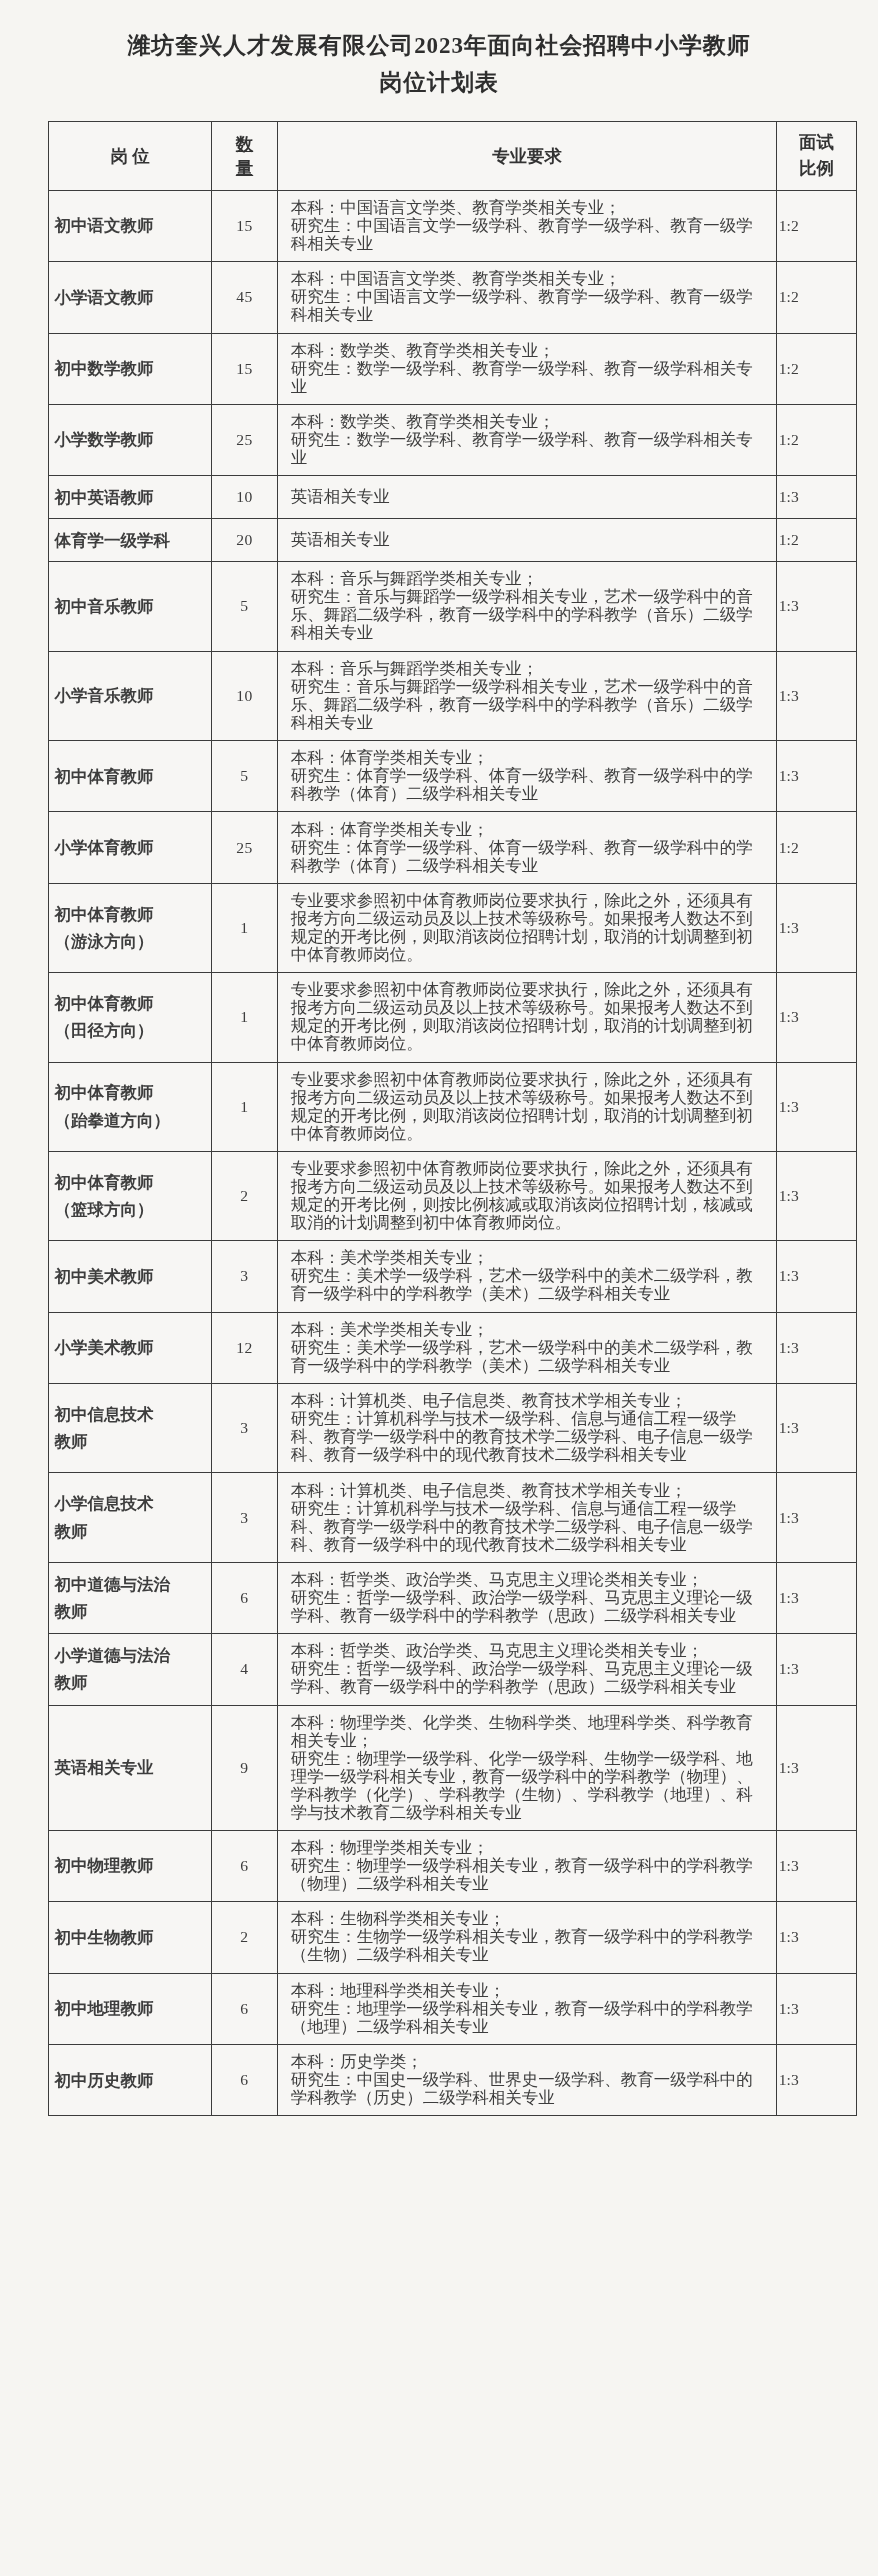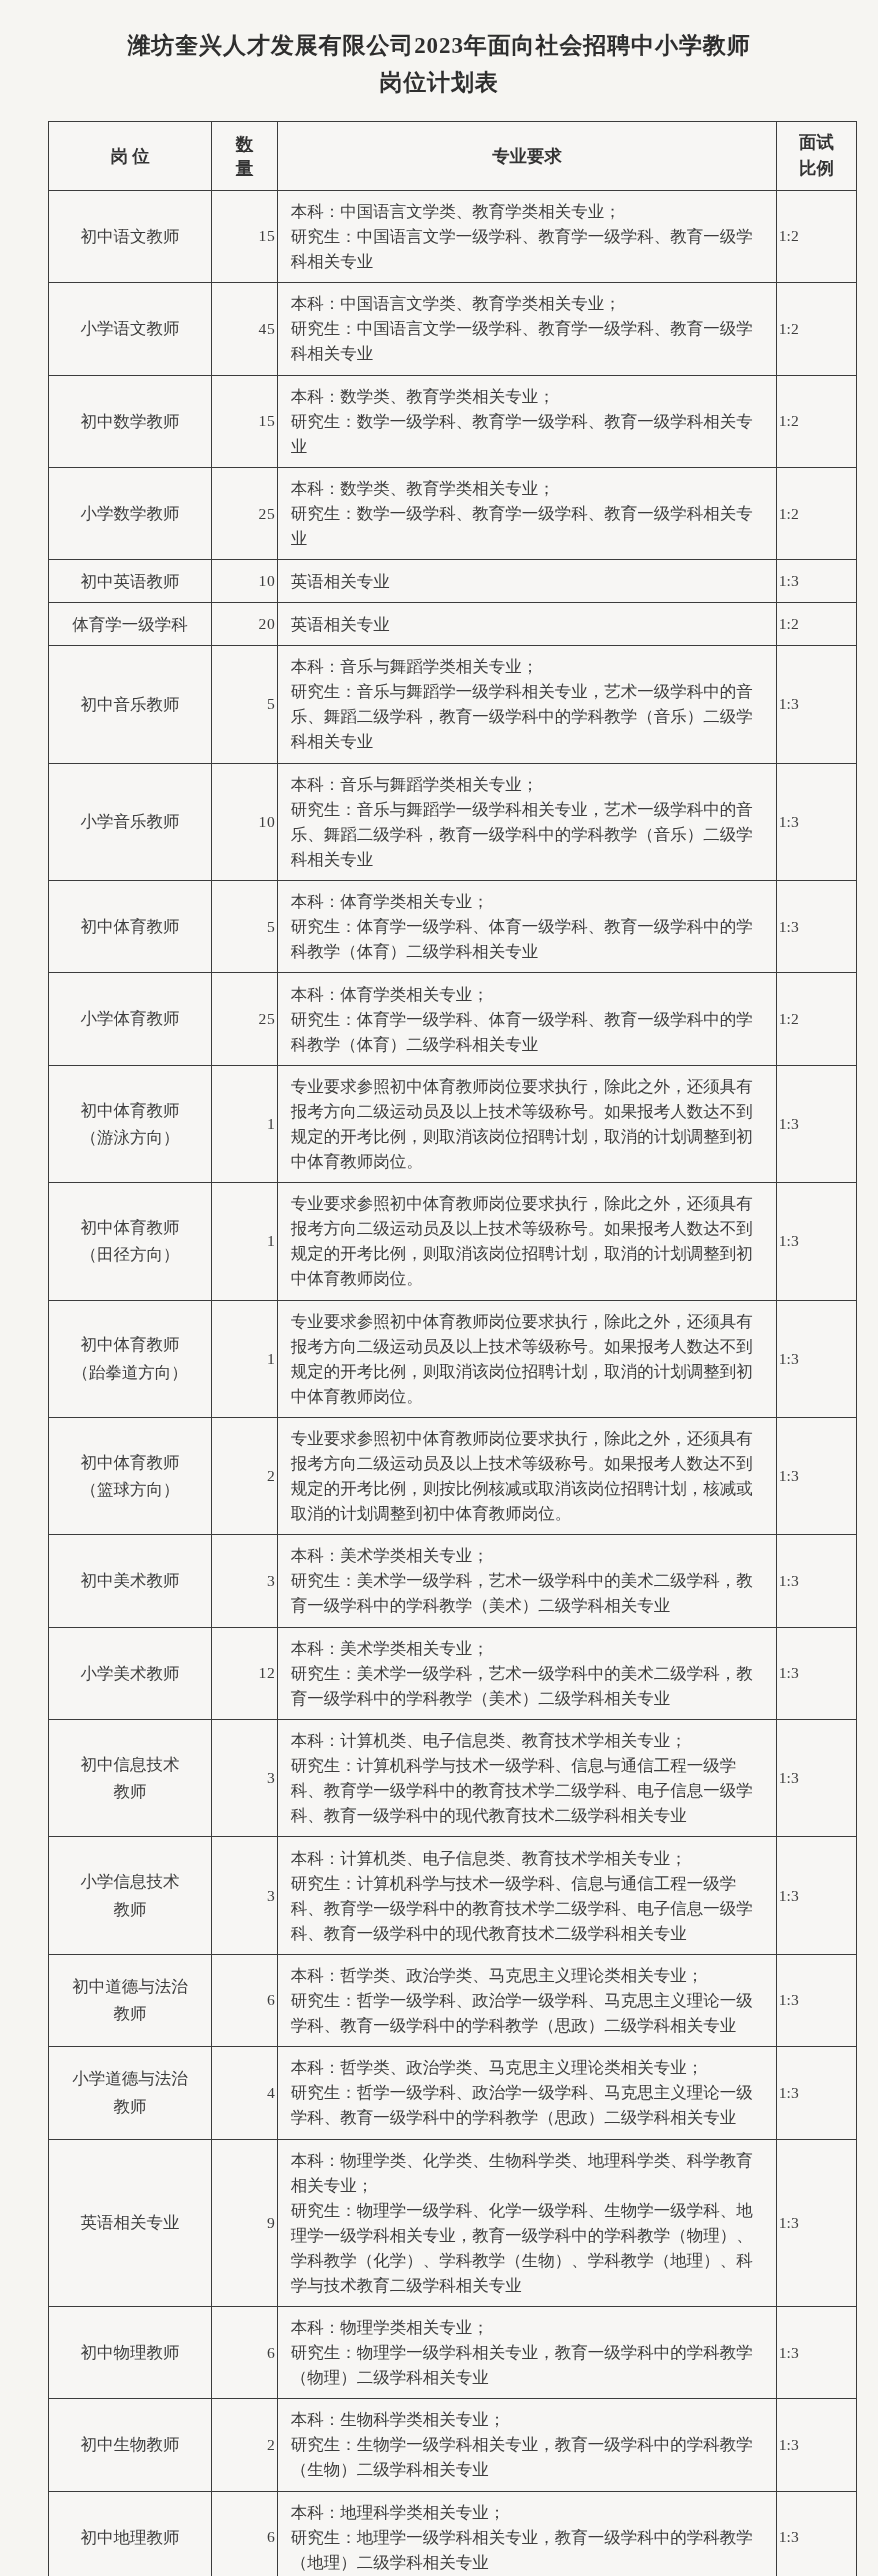--- a/index.html
+++ b/index.html
@@ -62,35 +62,35 @@
     text-decoration: underline;
   }
   th .wrap2 {
     display: inline-block;
     width: 2.4em;
     line-height: 25.6px;
     white-space: normal;
     word-break: break-all;
   }
   td.pos {
-    text-align: center;
     white-space: pre-line;
     line-height: 27.4px;
     padding: 7.3px 5.5px;
+    font-weight: bold;
   }
   td.cnt {
-    text-align: right;
+    text-align: center;
     font-size: 15.6px;
     letter-spacing: 0.5px;
     padding: 3.7px 1.8px;
   }
   td.req {
     text-align: left;
     white-space: pre-line;
-    line-height: 25px;
+    line-height: 18px;
     padding: 8.2px 12.8px;
   }
   td.ratio {
     font-size: 15.6px;
     padding: 3.7px 1.8px;
   }
 </style>
 </head>
 <body>
 

